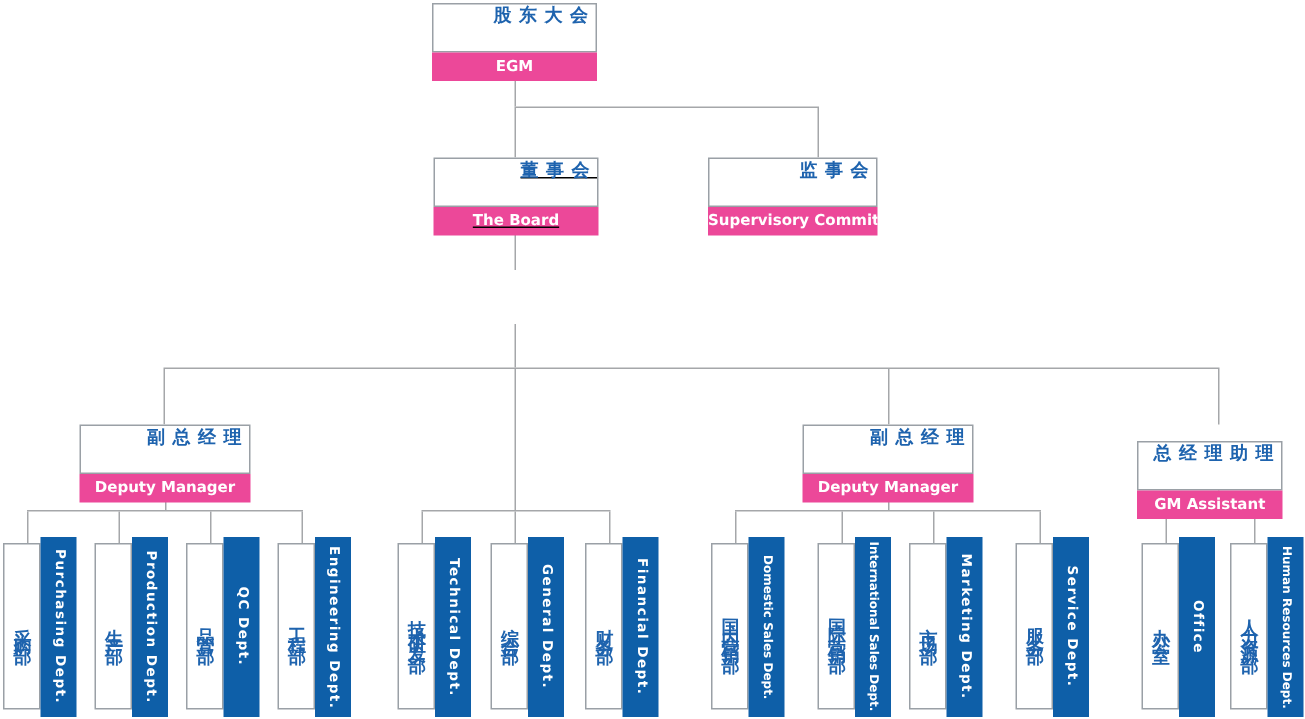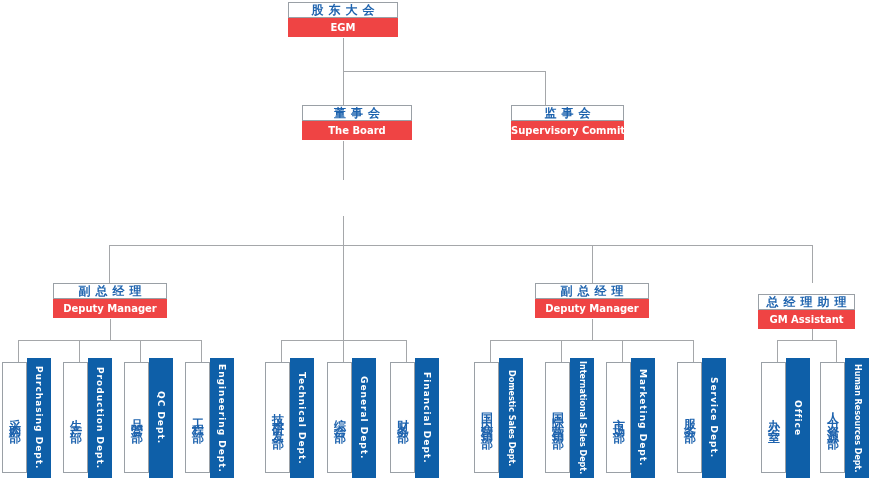--- a/index.html
+++ b/index.html
@@ -5,29 +5,29 @@
   html,body { margin:0; padding:0; background:#fff; }
   .canvas {
     position:relative; width:870px; height:479px; background:#ffffff;
     overflow:hidden; font-family:"DejaVu Sans","Liberation Sans",sans-serif;
   }
   .line { position:absolute; background:#a5a7aa; }
 
   
   .node { position:absolute; }
   .node-zh {
-    box-sizing:border-box; height:16px; line-height:15px;
+    box-sizing:border-box; height:33px; line-height:15px;
     border:1px solid #9aa0a6; background:#ffffff;
     color:#1e63ae; font-weight:bold; font-size:12px;
-    text-align:center; letter-spacing:5px; padding-left:5px;
+    text-align:right; letter-spacing:5px; padding-left:5px;
     white-space:nowrap; overflow:hidden;
   }
   .node-en {
     box-sizing:border-box; height:19px; line-height:19px;
-    background:#ef4444; color:#ffffff; font-weight:bold; font-size:10px;
+    background:#ec4899; color:#ffffff; font-weight:bold; font-size:10px;
     text-align:center; white-space:nowrap; overflow:hidden;
   }
 
   
   .dept { position:absolute; top:358px; width:50px; height:120px; }
   .dept-zh {
     position:absolute; left:0; top:4px; width:25px; height:111px;
     box-sizing:border-box; border:1px solid #9aa0a6; background:#ffffff;
     writing-mode:vertical-rl; text-orientation:upright;
     color:#1e63ae; font-weight:bold; font-size:12px;
@@ -75,25 +75,25 @@
     <div class="line" style="left: 622px; top: 341px; width: 1px; height: 21px;"></div>
     <div class="line" style="left: 693px; top: 341px; width: 1px; height: 21px;"></div>
     <div class="line" style="left: 812px; top: 319px; width: 1px; height: 21px;"></div>
     <div class="line" style="left: 777px; top: 340px; width: 60px; height: 1px;"></div>
     <div class="line" style="left: 777px; top: 341px; width: 1px; height: 21px;"></div>
     <div class="line" style="left: 836px; top: 341px; width: 1px; height: 21px;"></div>
     <div class="node" style="left: 288px; top: 2px; width: 110px;">
     <div class="node-zh">股东大会</div>
     <div class="node-en">EGM</div>
   </div>
-    <div class="node" style="left: 302px; top: 105px; width: 110px;">
+    <div class="node" style="left: 289px; top: 105px; width: 110px; text-decoration: underline;">
     <div class="node-zh">董事会</div>
     <div class="node-en">The Board</div>
   </div>
-    <div class="node" style="left: 511px; top: 105px; width: 113px;">
+    <div class="node" style="left: 472px; top: 105px; width: 113px;">
     <div class="node-zh">监事会</div>
     <div class="node-en">Supervisory Committee</div>
   </div>
     <div class="node" style="left: 53px; top: 283px; width: 114px;">
     <div class="node-zh">副总经理</div>
     <div class="node-en">Deputy Manager</div>
   </div>
     <div class="node" style="left: 535px; top: 283px; width: 114px;">
     <div class="node-zh">副总经理</div>
     <div class="node-en">Deputy Manager</div>

